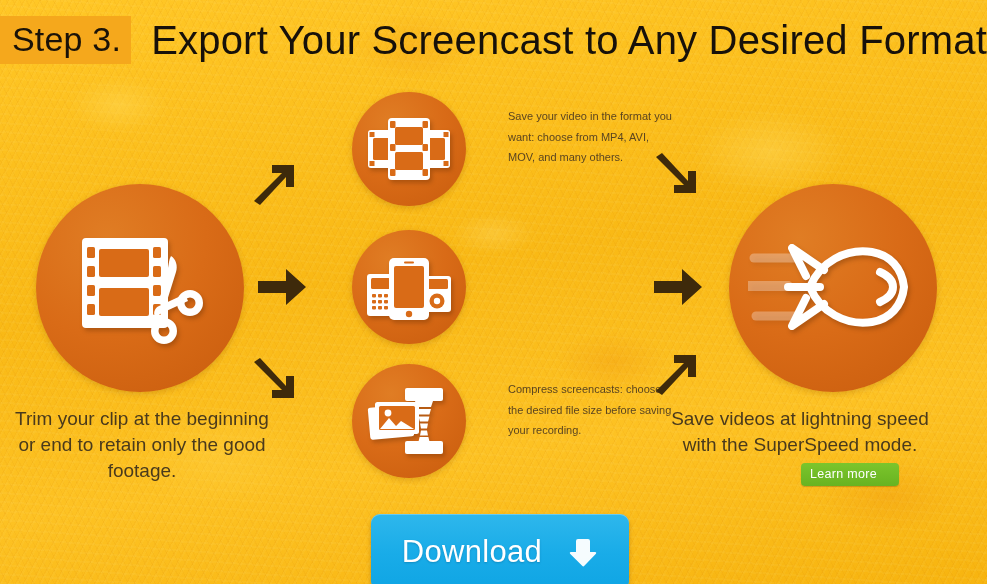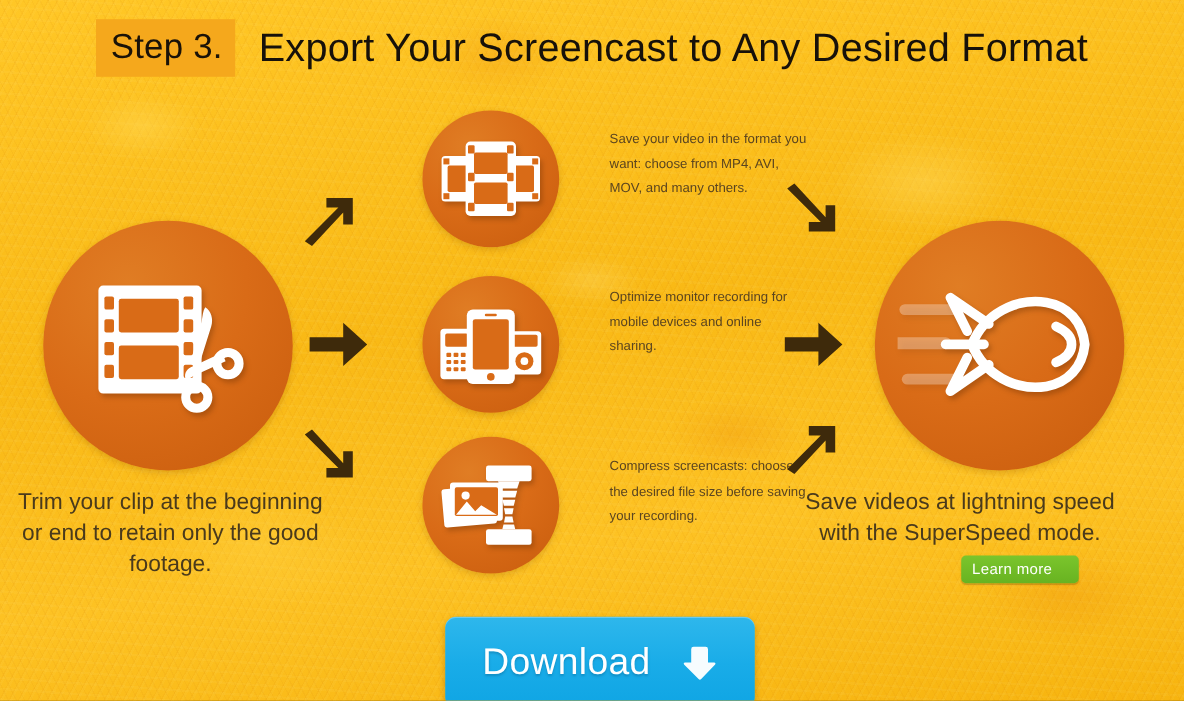--- a/index.html
+++ b/index.html
@@ -48,29 +48,29 @@
     height: 52px;
     display: flex;
     align-items: center;
     justify-content: center;
     white-space: nowrap;
   }
   .title-step {
     display: inline-block;
     background: #f5a81c;
     color: #1a1208;
-    font-size: 29px;
+    font-size: 34px;
     line-height: 44px;
     padding: 1px 10px 3px 12px;
     letter-spacing: .2px;
   }
   .title-main {
     display: inline-block;
     color: #17110a;
-    font-size: 33px;
+    font-size: 40px;
     line-height: 44px;
     padding-left: 20px;
     letter-spacing: .2px;
   }
 
   
   .circle {
     position: absolute;
     border-radius: 50%;
     background:
@@ -335,21 +335,20 @@
           <path d="M51.6 32.5 h10.8 l-1.3 5 h-8.2 z"></path>
           <path d="M53 39.5 h8 l-1 5 h-6 z"></path>
           <path d="M54 46.5 h6 l1 5 h-8 z"></path>
           <path d="M52.6 53 h8.8 l1 4 h-10.8 z"></path>
         </g>
       </svg>
     </span>
   </div>
 
   <div class="desc" id="desc-format">Save your video in the format you want: choose from MP4, AVI, MOV, and many others.</div>
-  <div class="desc" id="desc-devices">Optimize monitor recording for mobile devices and online sharing.</div>
   <div class="desc" id="desc-compress">Compress screencasts: choose the desired file size before saving your recording.</div>
 
   <div class="arrow" id="arrow-r-down">
     <svg viewBox="0 0 56 56">
         <path d="M8 12 L36 40 L26 40 L26 48 L48 48 L48 26 L40 26 L40 36 L14 8 Z"></path>
       </svg>
   </div>
   <div class="arrow" id="arrow-r-mid">
     <svg viewBox="0 0 56 56">
         <path d="M4 22 H32 V10 L52 28 L32 46 V34 H4 Z"></path>

